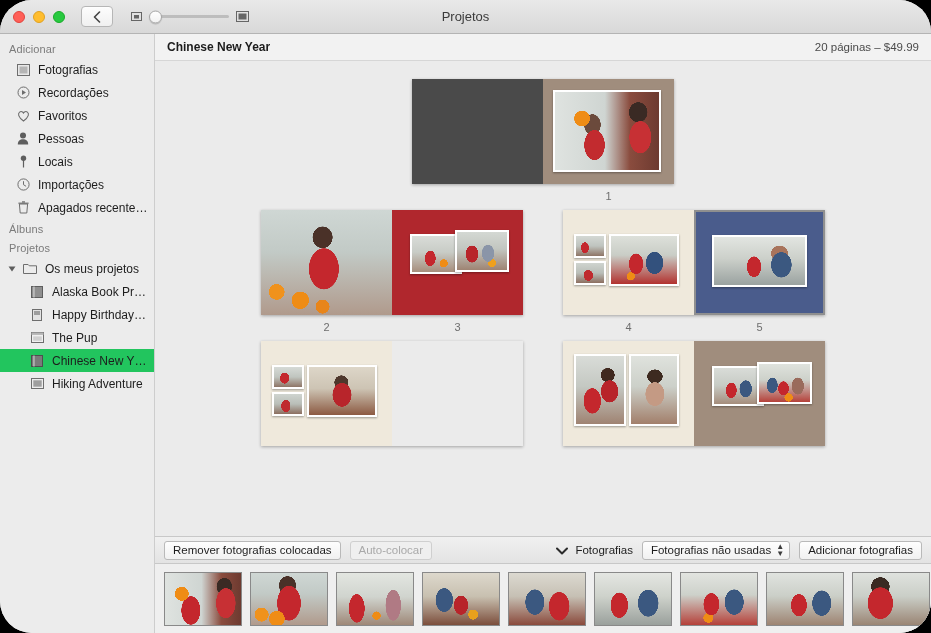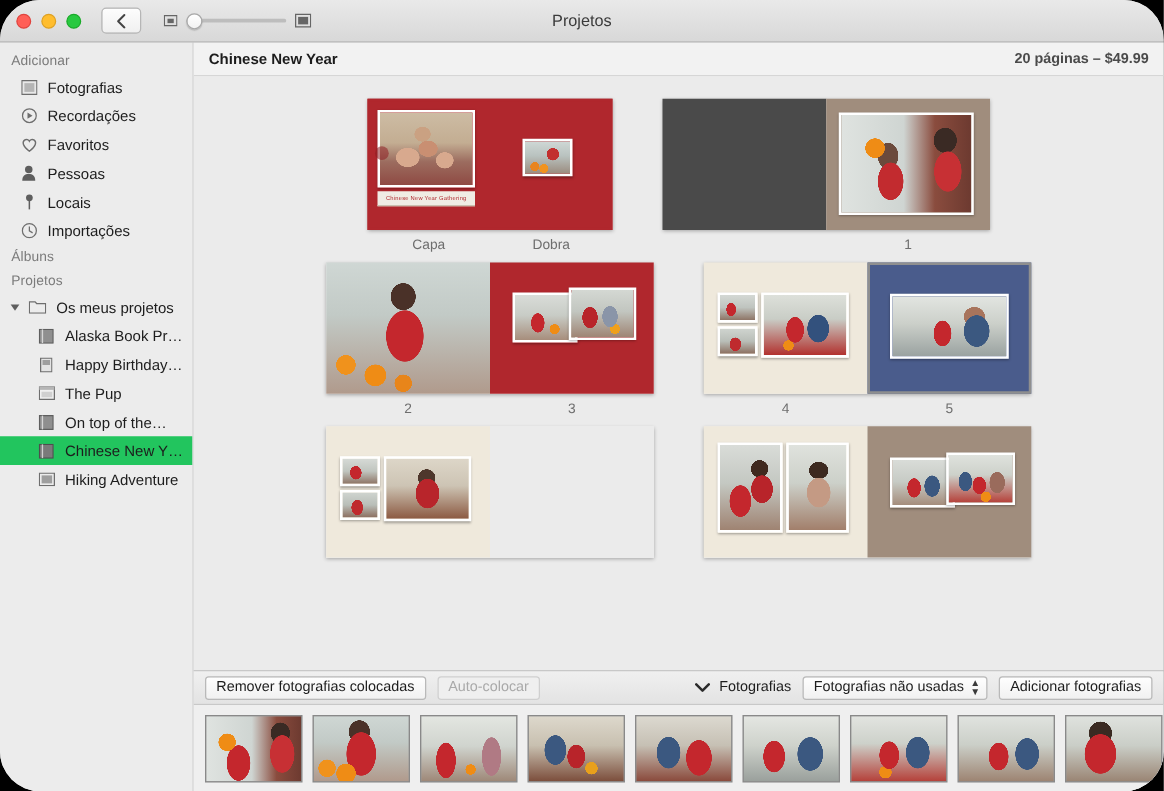--- a/index.html
+++ b/index.html
@@ -184,21 +184,20 @@
   }
   .proj-title {
     font-size: 12px;
     font-weight: bold;
     color: #1c1c1c;
   }
   .proj-meta {
     margin-left: auto;
     font-size: 11.5px;
     color: #4a4a4a;
-    font-weight: bold;
   }
 
   .canvas {
     flex: 1 1 auto;
     position: relative;
     overflow: hidden;
     background: #ebebeb;
     padding-top: 18px;
   }
 
@@ -446,20 +445,30 @@
       <div class="sb-item indent1">
         <span class="sb-icon">
           <svg width="13" height="13" viewBox="0 0 13 13">
               <circle cx="6.5" cy="6.5" r="5.6" fill="none" stroke="#6e6e6e" stroke-width="1"></circle>
               <path d="M6.5 3.2 v3.5 l2.6 1.6" fill="none" stroke="#6e6e6e" stroke-width="1"></path>
             </svg>
         </span>
         <span class="sb-label">Importações</span>
       </div>
 
+      <div class="sb-item indent1">
+        <span class="sb-icon">
+          <svg width="11" height="13" viewBox="0 0 11 13">
+              <path d="M1.4 3 h8.2 l-0.8 9 h-6.6 z" fill="none" stroke="#6e6e6e" stroke-width="1"></path>
+              <rect x="0.4" y="1.6" width="10.2" height="1.2" fill="#6e6e6e"></rect>
+              <rect x="4" y="0.3" width="3" height="1.3" fill="#6e6e6e"></rect>
+            </svg>
+        </span>
+        <span class="sb-label">Apagados recente…</span>
+      </div>
 
       <div class="sb-header">Álbuns</div>
       <div class="sb-header">Projetos</div>
 
       <div class="sb-item indent1">
         <span class="disclosure">
           <svg width="8" height="8" viewBox="0 0 8 8">
               <polygon points="0.5,1.5 7.5,1.5 4,6.5" fill="#5e5e5e"></polygon>
             </svg>
         </span>
@@ -495,29 +504,20 @@
         <span class="sb-icon">
           <svg width="13" height="11" viewBox="0 0 13 11">
               <rect x="0.5" y="0.5" width="12" height="10" fill="#f0f0f0" stroke="#6e6e6e" stroke-width="1"></rect>
               <rect x="0.5" y="0.5" width="12" height="2.4" fill="#b5b5b5"></rect>
               <rect x="2.2" y="4.4" width="8.6" height="4.4" fill="#d0d0d0"></rect>
             </svg>
         </span>
         <span class="sb-label">The Pup</span>
       </div>
 
-      <div class="sb-item indent2">
-        <span class="sb-icon">
-          <svg width="12" height="12" viewBox="0 0 12 12">
-              <rect x="0.5" y="0.5" width="11" height="11" fill="#8f8f8f" stroke="#5e5e5e" stroke-width="1"></rect>
-              <rect x="2.4" y="0.5" width="1.1" height="11" fill="#d6d6d6"></rect>
-            </svg>
-        </span>
-        <span class="sb-label">On top of the…</span>
-      </div>
 
       <div class="sb-item indent2 selected">
         <span class="sb-icon">
           <svg width="12" height="12" viewBox="0 0 12 12">
               <rect x="0.5" y="0.5" width="11" height="11" fill="#7a7a7a" stroke="#4e4e4e" stroke-width="1"></rect>
               <rect x="2.4" y="0.5" width="1.1" height="11" fill="#cfcfcf"></rect>
             </svg>
         </span>
         <span class="sb-label">Chinese New Y…</span>
       </div>
@@ -537,49 +537,20 @@
 
       <div class="proj-header">
         <span class="proj-title">Chinese New Year</span>
         <span class="proj-meta">20 páginas – $49.99</span>
       </div>
 
       <div class="canvas">
 
         <div class="spread-row">
 
-          <div class="spread-wrap">
-            <div class="spread cover sel-all">
-              <div class="page half" style="background:#b0272d;">
-                <div class="ph" style="left:8px; top:9px; width:78px; height:62px; border-width:2px;">
-                  <div class="ph-inner" style="background:
-                      radial-gradient(ellipse 16px 13px at 30% 62%, #d8a98e 0%, #d8a98e 58%, transparent 60%),
-                      radial-gradient(ellipse 13px 11px at 52% 50%, #c98f72 0%, #c98f72 58%, transparent 60%),
-                      radial-gradient(ellipse 12px 11px at 70% 66%, #d8a98e 0%, #d8a98e 58%, transparent 60%),
-                      radial-gradient(ellipse 11px 10px at 46% 30%, #caa182 0%, #caa182 58%, transparent 60%),
-                      linear-gradient(to bottom, #cdbca4 0%, #c3ad92 42%, #9c6c5f 68%, #8f4a43 100%);"></div>
-                </div>
-                <div class="caption-bar" style="left:8px; top:74px; width:78px; height:12px;">Chinese New Year Gathering</div>
-                <div style="position:absolute; left:6px; top:38px; width:11px; height:11px; border-radius:50%; background:#8e1d22; opacity:.55;"></div>
-              </div>
-              <div class="page half" style="background:#b0272d;">
-                <div class="ph" style="left:26px; top:32px; width:40px; height:30px;">
-                  <div class="ph-inner" style="background:
-                      radial-gradient(circle 7px at 62% 40%, #c2302f 0%, #c2302f 70%, transparent 72%),
-                      radial-gradient(circle 5px at 22% 78%, #e8841f 0%, #e8841f 72%, transparent 74%),
-                      radial-gradient(circle 5px at 42% 84%, #f09320 0%, #f09320 72%, transparent 74%),
-                      linear-gradient(to bottom,#cfd8d6 0%, #b9c2bf 45%, #9a8b7e 100%);"></div>
-                </div>
-              </div>
-            </div>
-            <div class="labels cover">
-              <span>Capa</span>
-              <span>Dobra</span>
-            </div>
-          </div>
 
           <div class="spread-wrap">
             <div class="spread">
               <div class="page half" style="background:#4a4a4a;"></div>
               <div class="page half" style="background:#a08d7d;">
                 <div class="ph" style="left:10px; top:11px; width:108px; height:82px;">
                   <div class="ph-inner" style="background:
                       radial-gradient(circle 9px at 26% 34%, #ef8c15 0%, #ef8c15 86%, transparent 88%),
                       radial-gradient(ellipse 13px 19px at 38% 68%, #c22b2f 0%, #c22b2f 78%, transparent 80%),
                       radial-gradient(ellipse 11px 14px at 36% 42%, #6b4a3c 0%, #6b4a3c 74%, transparent 76%),

